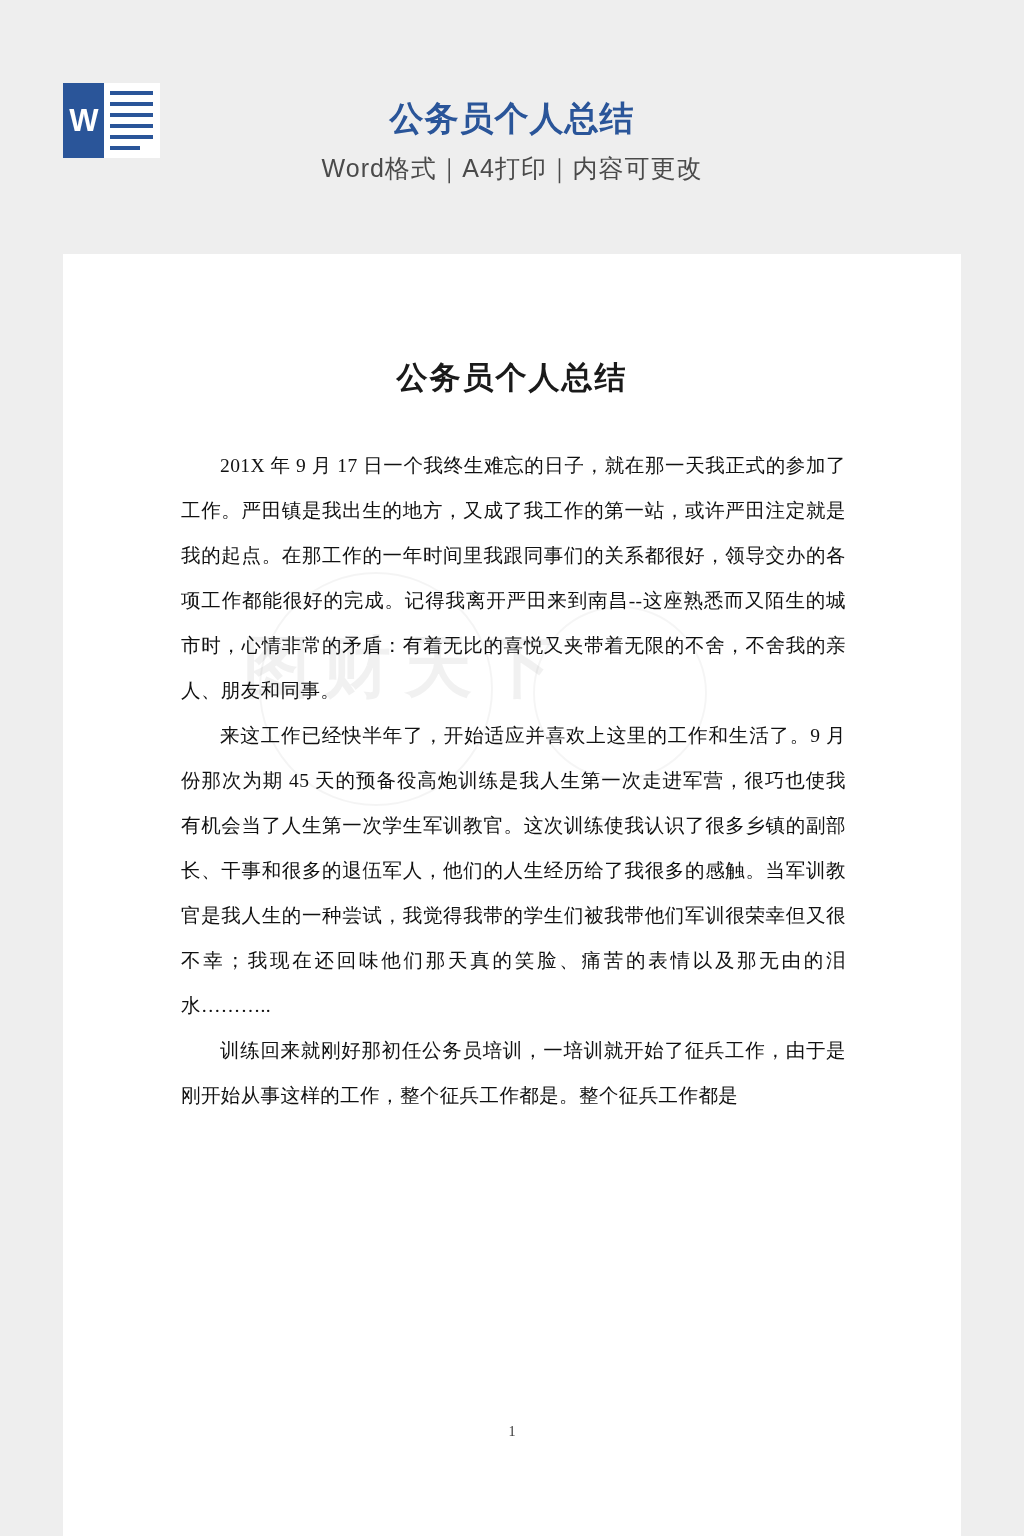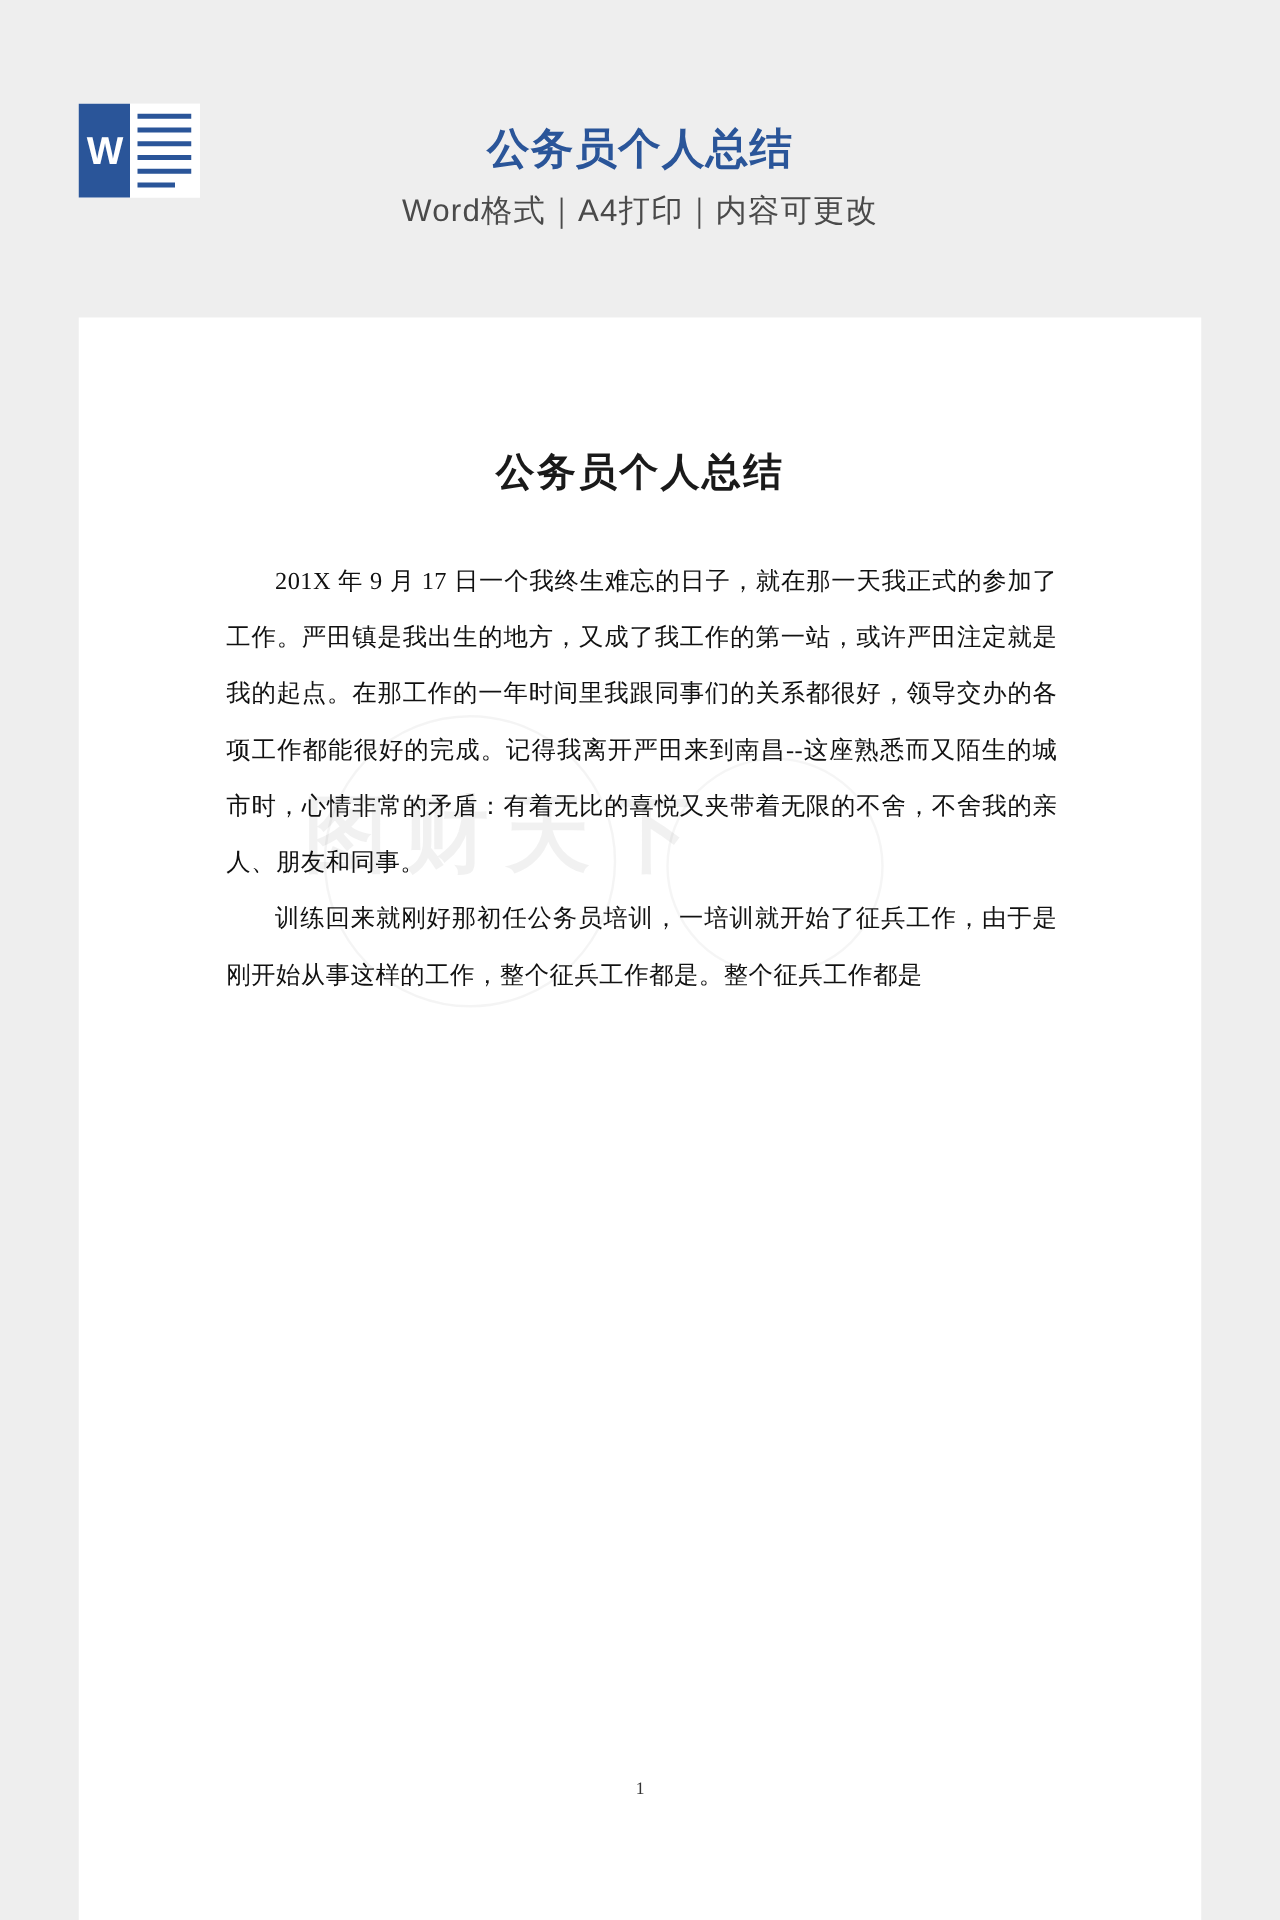--- a/index.html
+++ b/index.html
@@ -200,19 +200,20 @@
     <div class="watermark">
       <div class="wm-circle"></div>
       <div class="wm-circle2"></div>
       <div class="wm-text">图财天下</div>
     </div>
 
     <h1 class="doc-title">公务员个人总结</h1>
 
     <div class="doc-body">
       <p>201X 年 9 月 17 日一个我终生难忘的日子，就在那一天我正式的参加了工作。严田镇是我出生的地方，又成了我工作的第一站，或许严田注定就是我的起点。在那工作的一年时间里我跟同事们的关系都很好，领导交办的各项工作都能很好的完成。记得我离开严田来到南昌--这座熟悉而又陌生的城市时，心情非常的矛盾：有着无比的喜悦又夹带着无限的不舍，不舍我的亲人、朋友和同事。</p>
+      <p>来这工作已经快半年了，开始适应并喜欢上这里的工作和生活了。9 月份那次为期 45 天的预备役高炮训练是我人生第一次走进军营，很巧也使我有机会当了人生第一次学生军训教官。这次训练使我认识了很多乡镇的副部长、干事和很多的退伍军人，他们的人生经历给了我很多的感触。当军训教官是我人生的一种尝试，我觉得我带的学生们被我带他们军训很荣幸但又很不幸；我现在还回味他们那天真的笑脸、痛苦的表情以及那无由的泪水………..</p>
       <p>训练回来就刚好那初任公务员培训，一培训就开始了征兵工作，由于是刚开始从事这样的工作，整个征兵工作都是。整个征兵工作都是</p>
     </div>
 
     <div class="page-number">1</div>
   </div>
 
 </div>
 
 </body></html>

